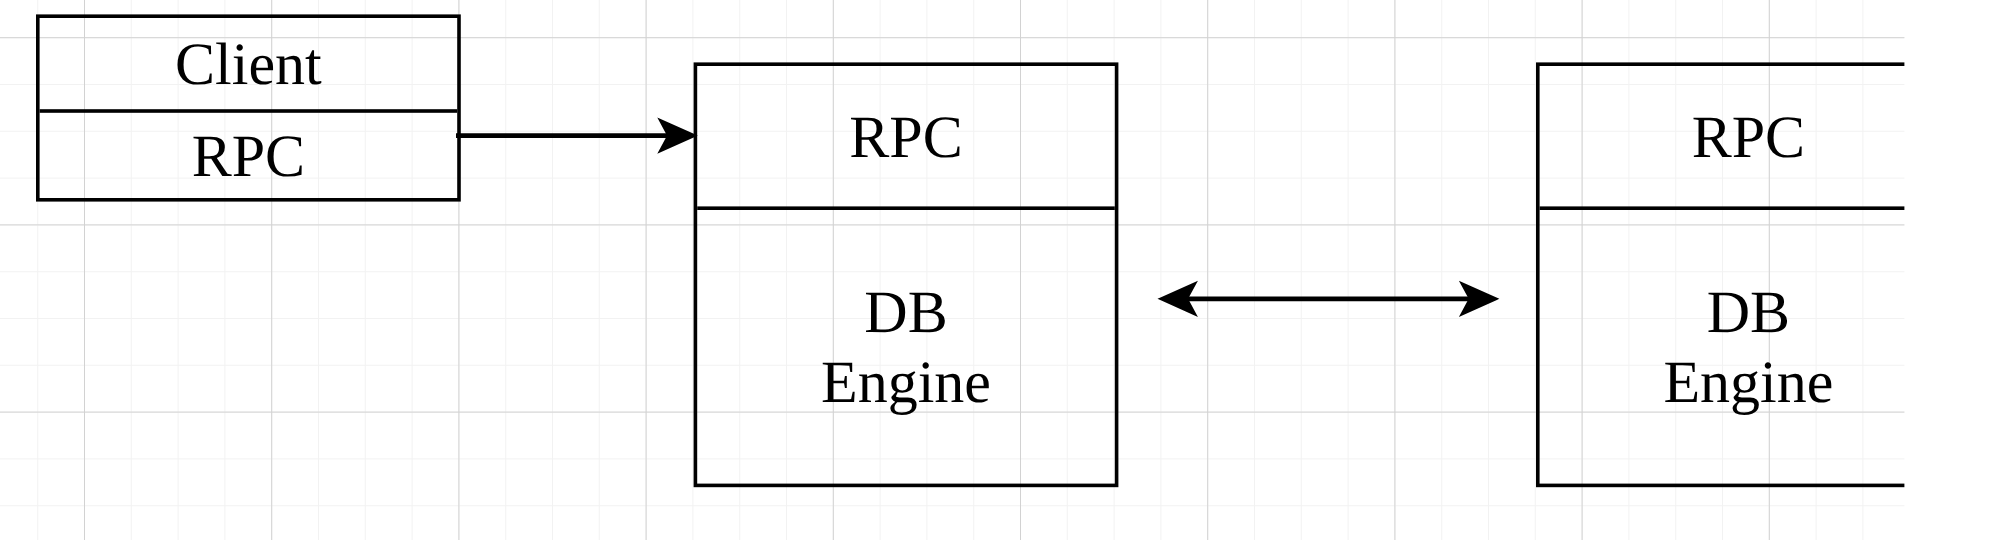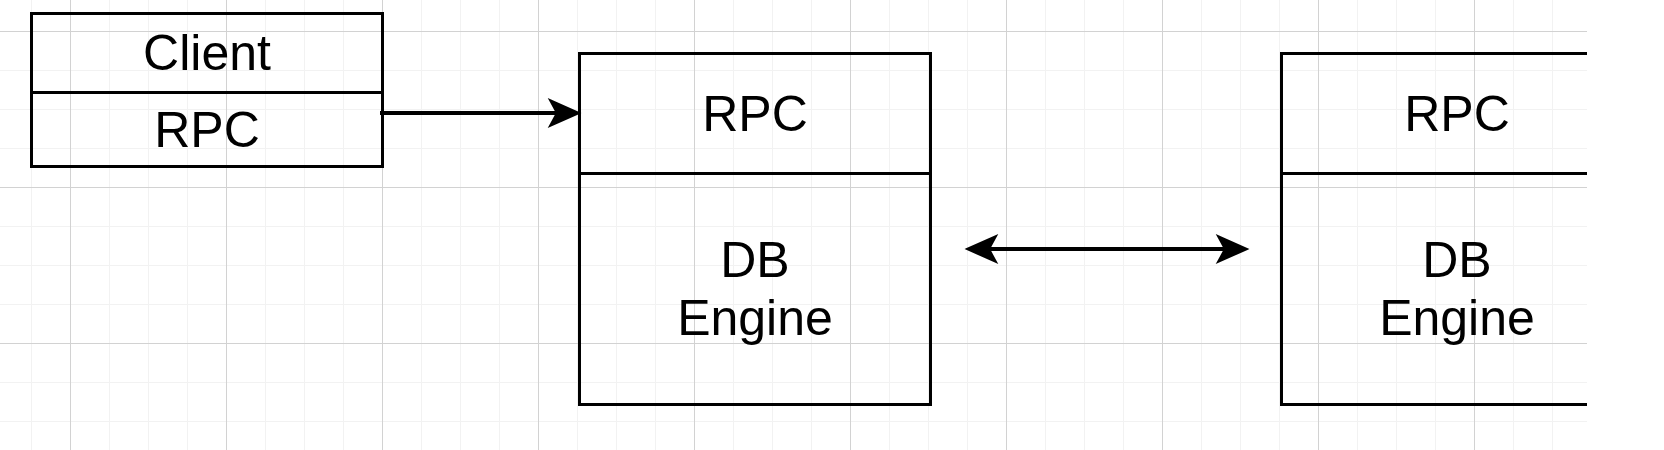--- a/index.html
+++ b/index.html
@@ -21,21 +21,21 @@
       156px 156px,
       156px 156px,
       39px 39px,
       39px 39px;
     background-position:
       70px 31px,
       70px 31px,
       31px 31px,
       31px 31px;
     overflow: hidden;
-    font-family: Liberation Sans, sans-serif;
+    font-family: Liberation Serif, serif;
   }
 
   
   .node {
     position: absolute;
     box-sizing: border-box;
     border: 3px solid #000000;
     background: transparent;
     display: flex;
     flex-direction: column;

